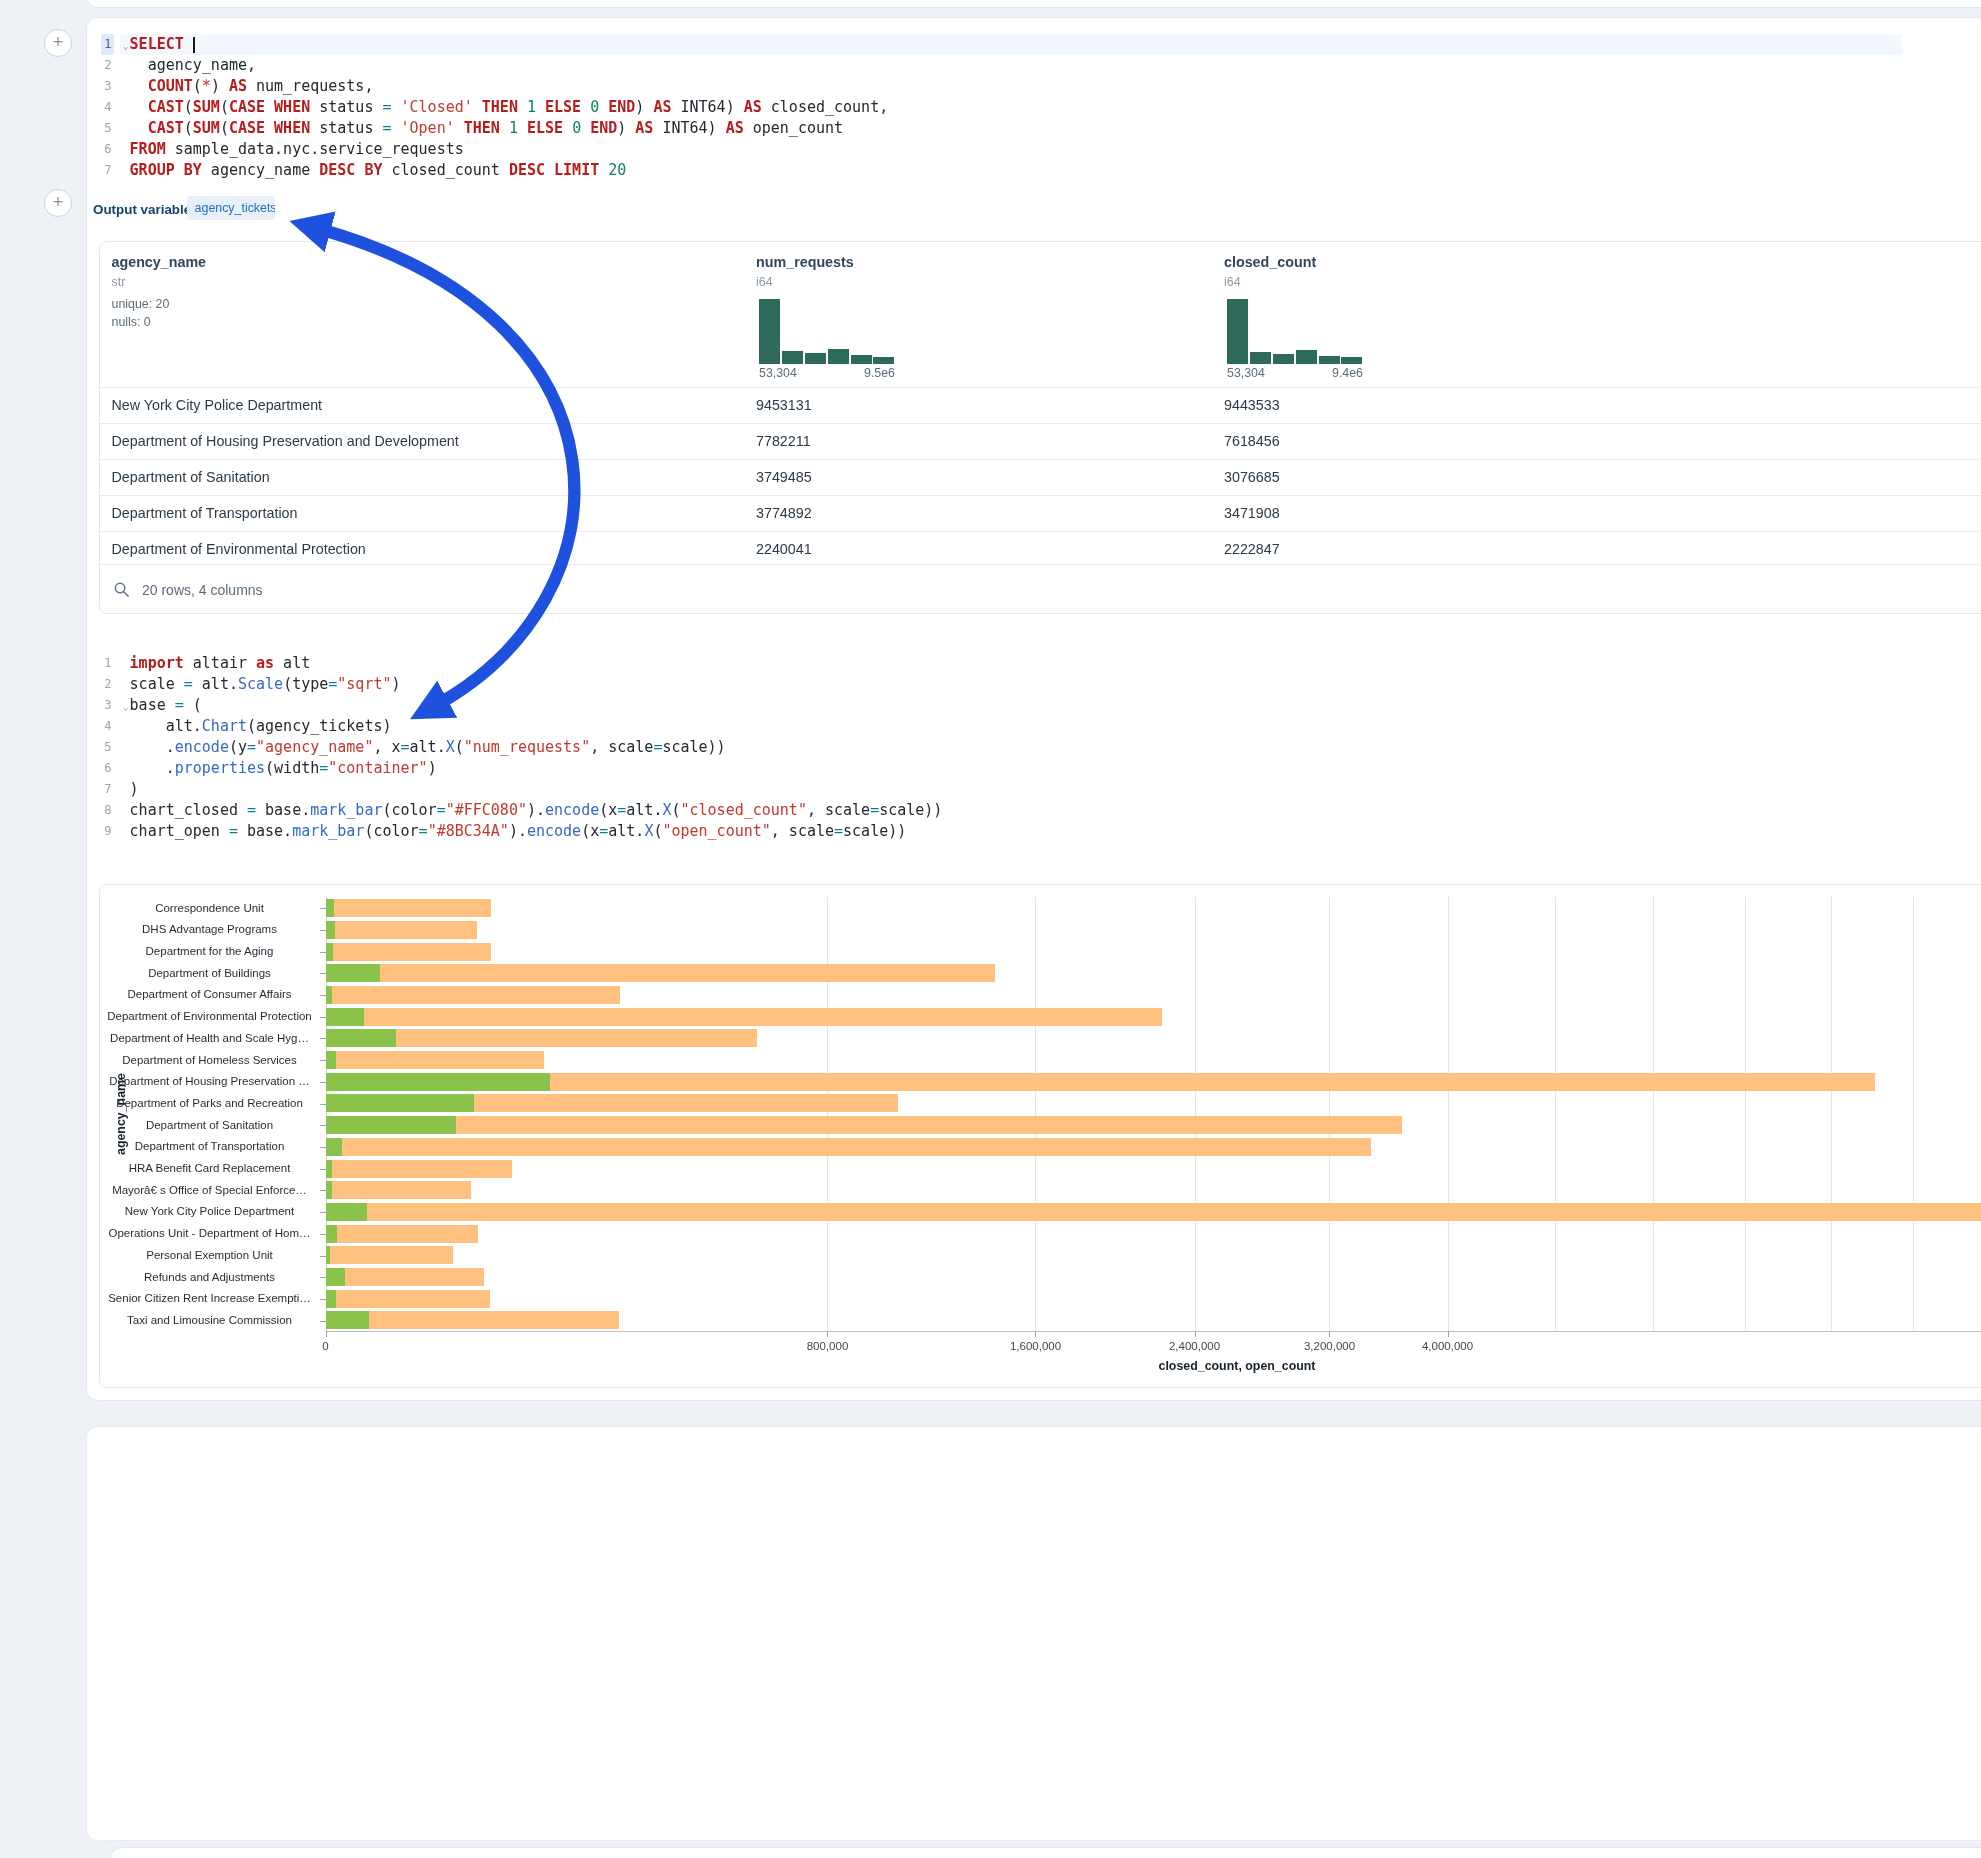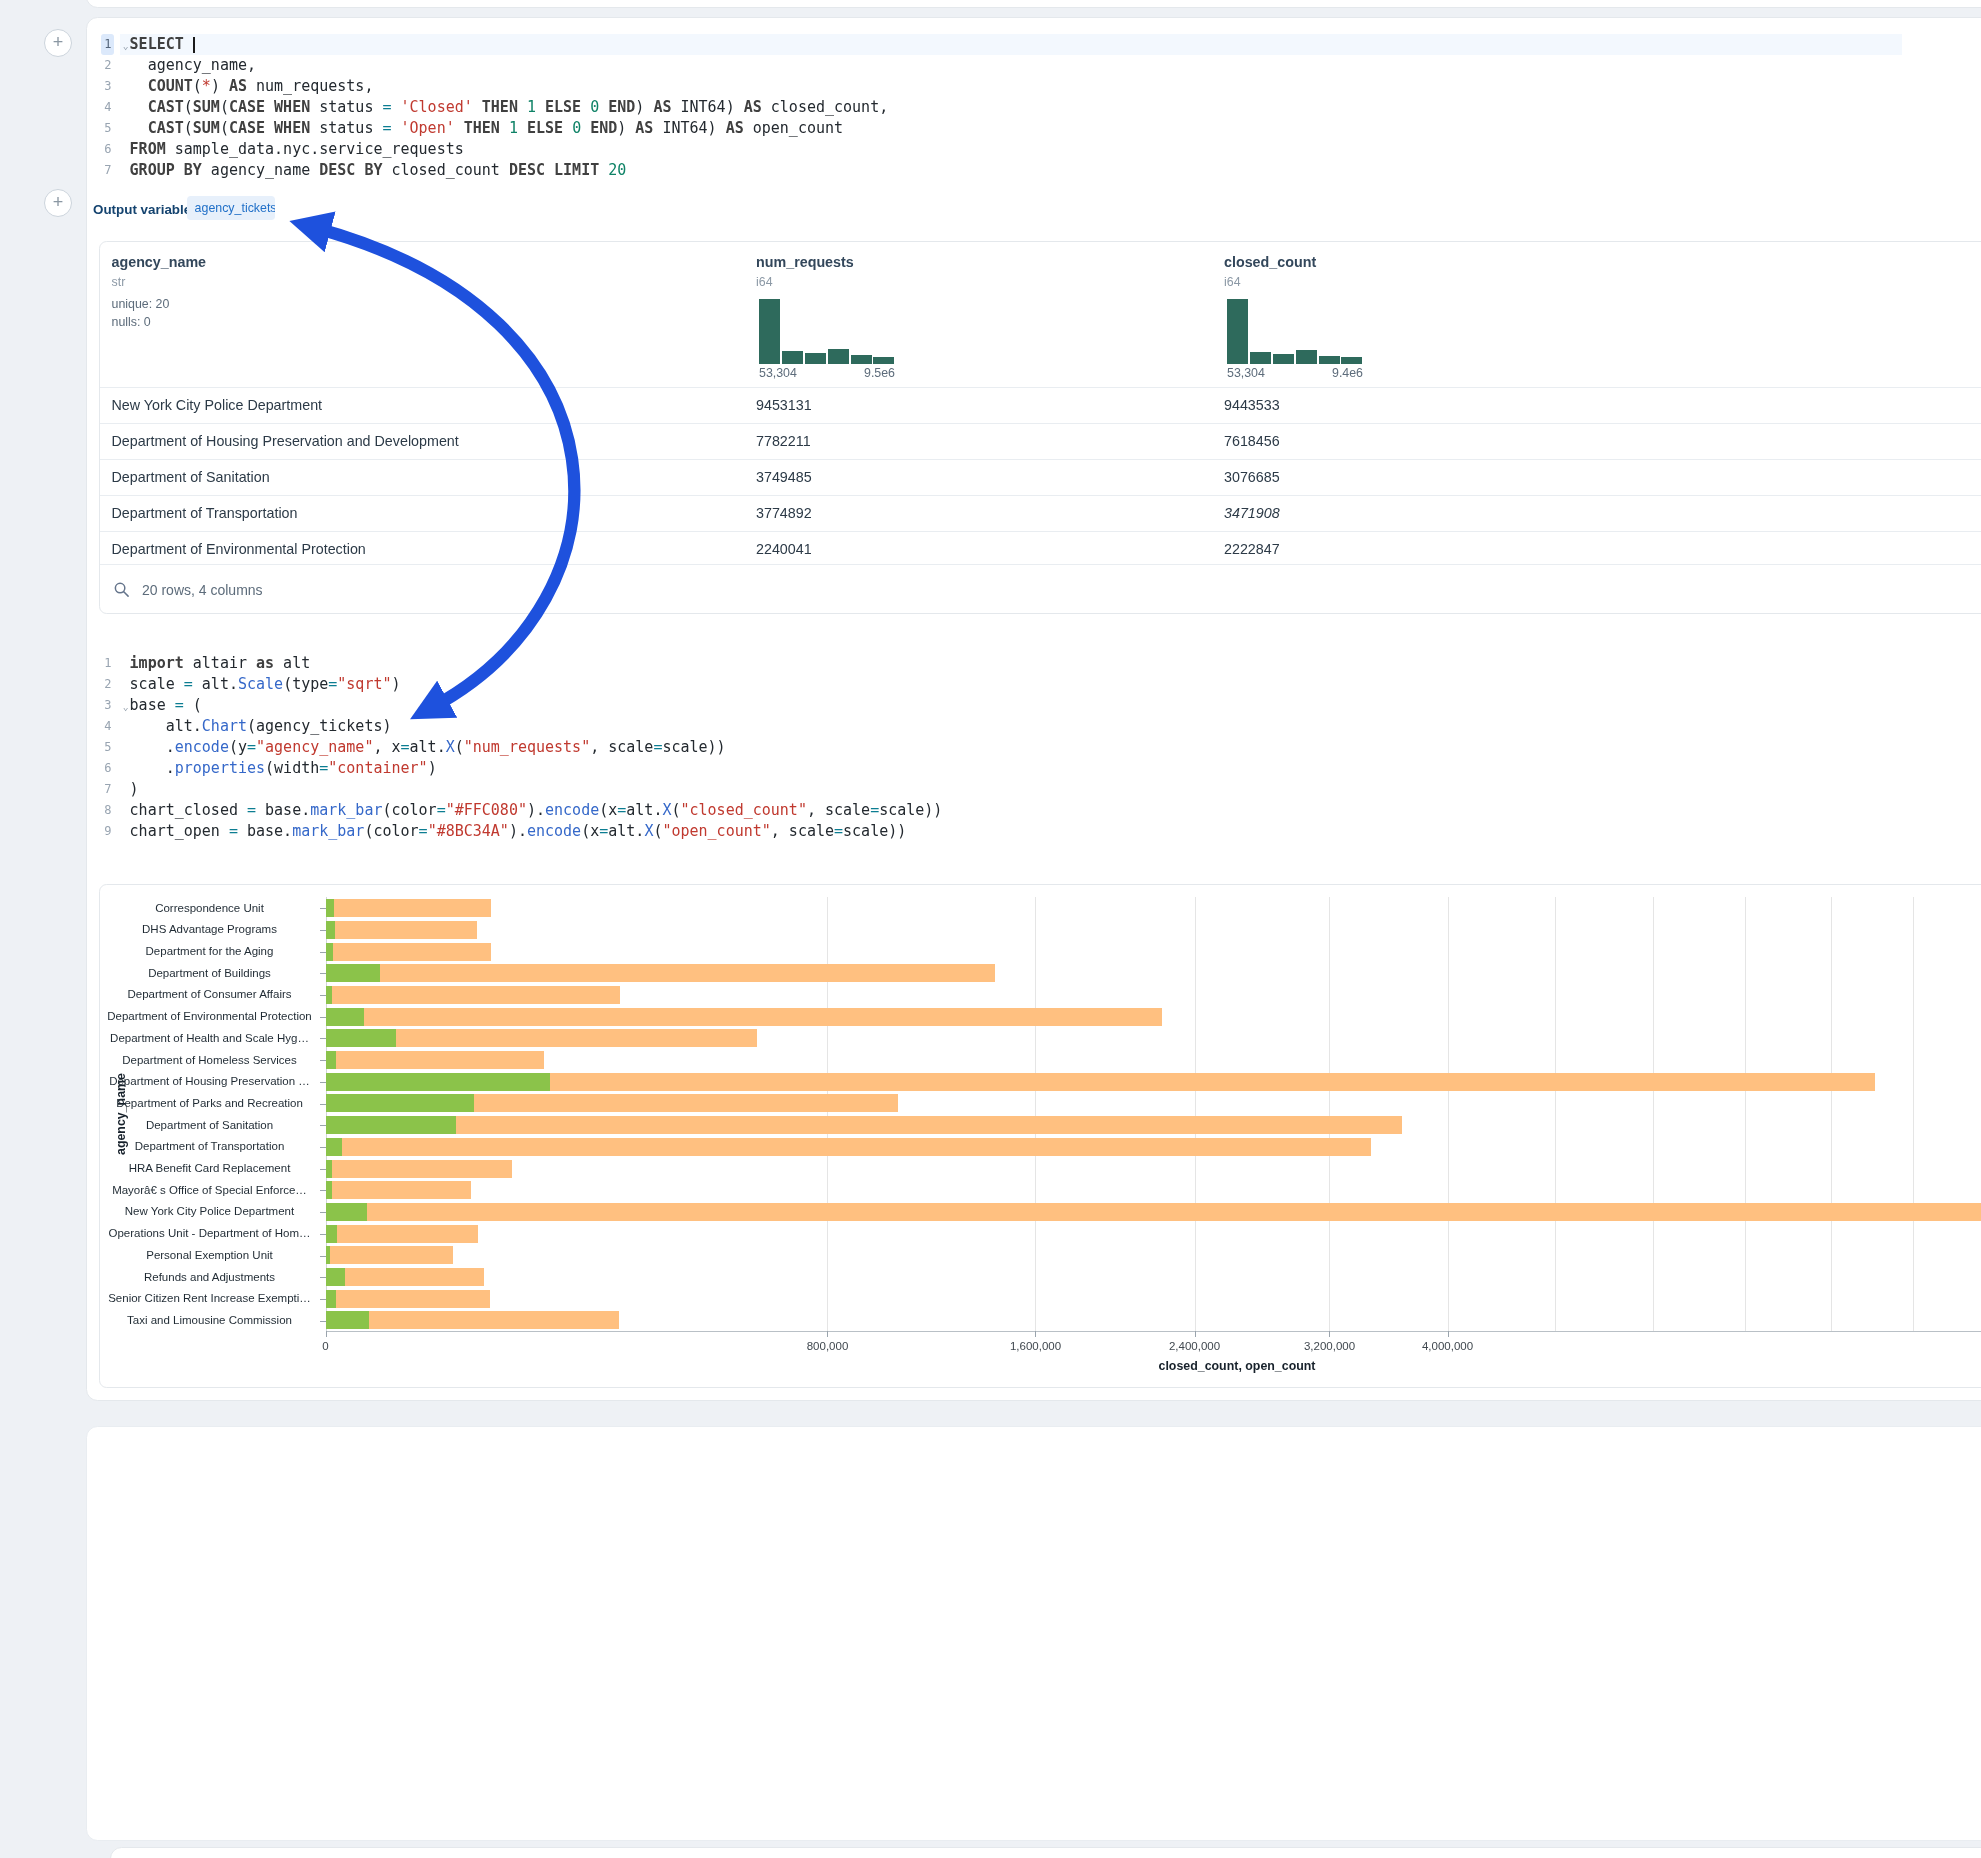--- a/index.html
+++ b/index.html
@@ -24,21 +24,21 @@
   .editor{position:absolute;font-family:"DejaVu Sans Mono","Liberation Mono",monospace;font-size:15px;z-index:2;}
   #sql-editor{left:86px;top:34px;width:1816px;}
   #python-editor{left:86px;top:653px;width:1816px;}
   .code-row{display:flex;height:21px;line-height:21px;}
   .gutter{width:34px;flex:none;text-align:right;color:#98a4b1;font-size:12px;position:relative;padding-right:5.7px;box-sizing:border-box;}
   .gutter-num{display:inline-block;padding:0 2.9px;border-radius:2.9px;}
   .code-row.active .gutter-num{background:#dce9fb;color:#54657a;}
   .fold-caret{position:absolute;right:-8.6px;top:1px;font-size:9.6px;color:#8b98a5;cursor:pointer;}
   .code-line-text{padding-left:9.6px;white-space:pre;flex:1;}
   .code-row.active .code-line-text{background:#f3f8fe;}
-  .tok-kw{color:#404040;font-weight:600;}
+  .tok-kw{color:#b91c1c;font-weight:600;}
   .tok-str{color:#c0392f;}
   .tok-num{color:#0e8266;}
   .tok-op{color:#0c7d92;}
   .tok-fn{color:#3568c9;}
   .tok-pl{color:#23292f;}
   .tok-cursor{display:inline-block;width:1.9px;height:16.3px;background:#1a1a1a;vertical-align:text-bottom;}
 
   
   #output-label{position:absolute;left:93px;top:202px;font-size:13.4px;font-weight:700;color:#14436f;z-index:2;}
   #output-chip{
@@ -171,21 +171,21 @@
         <span class="t-cell" style="left: 1124px;">7618456</span>
       </div>
       <div class="t-row">
         <span class="t-cell" style="left: 11.5px;">Department of Sanitation</span>
         <span class="t-cell" style="left: 656px;">3749485</span>
         <span class="t-cell" style="left: 1124px;">3076685</span>
       </div>
       <div class="t-row">
         <span class="t-cell" style="left: 11.5px;">Department of Transportation</span>
         <span class="t-cell" style="left: 656px;">3774892</span>
-        <span class="t-cell" style="left: 1124px; font-style: italic;">3471908</span>
+        <span class="t-cell" style="left: 1124px;">3471908</span>
       </div>
       <div class="t-row">
         <span class="t-cell" style="left: 11.5px;">Department of Environmental Protection</span>
         <span class="t-cell" style="left: 656px;">2240041</span>
         <span class="t-cell" style="left: 1124px;">2222847</span>
       </div>
     </div>
   <div id="table-footer">
     <svg id="search-icon" width="17" height="17" viewBox="0 0 18 18">
       <circle cx="7.5" cy="7.5" r="5" fill="none" stroke="#64748b" stroke-width="1.6"></circle>

